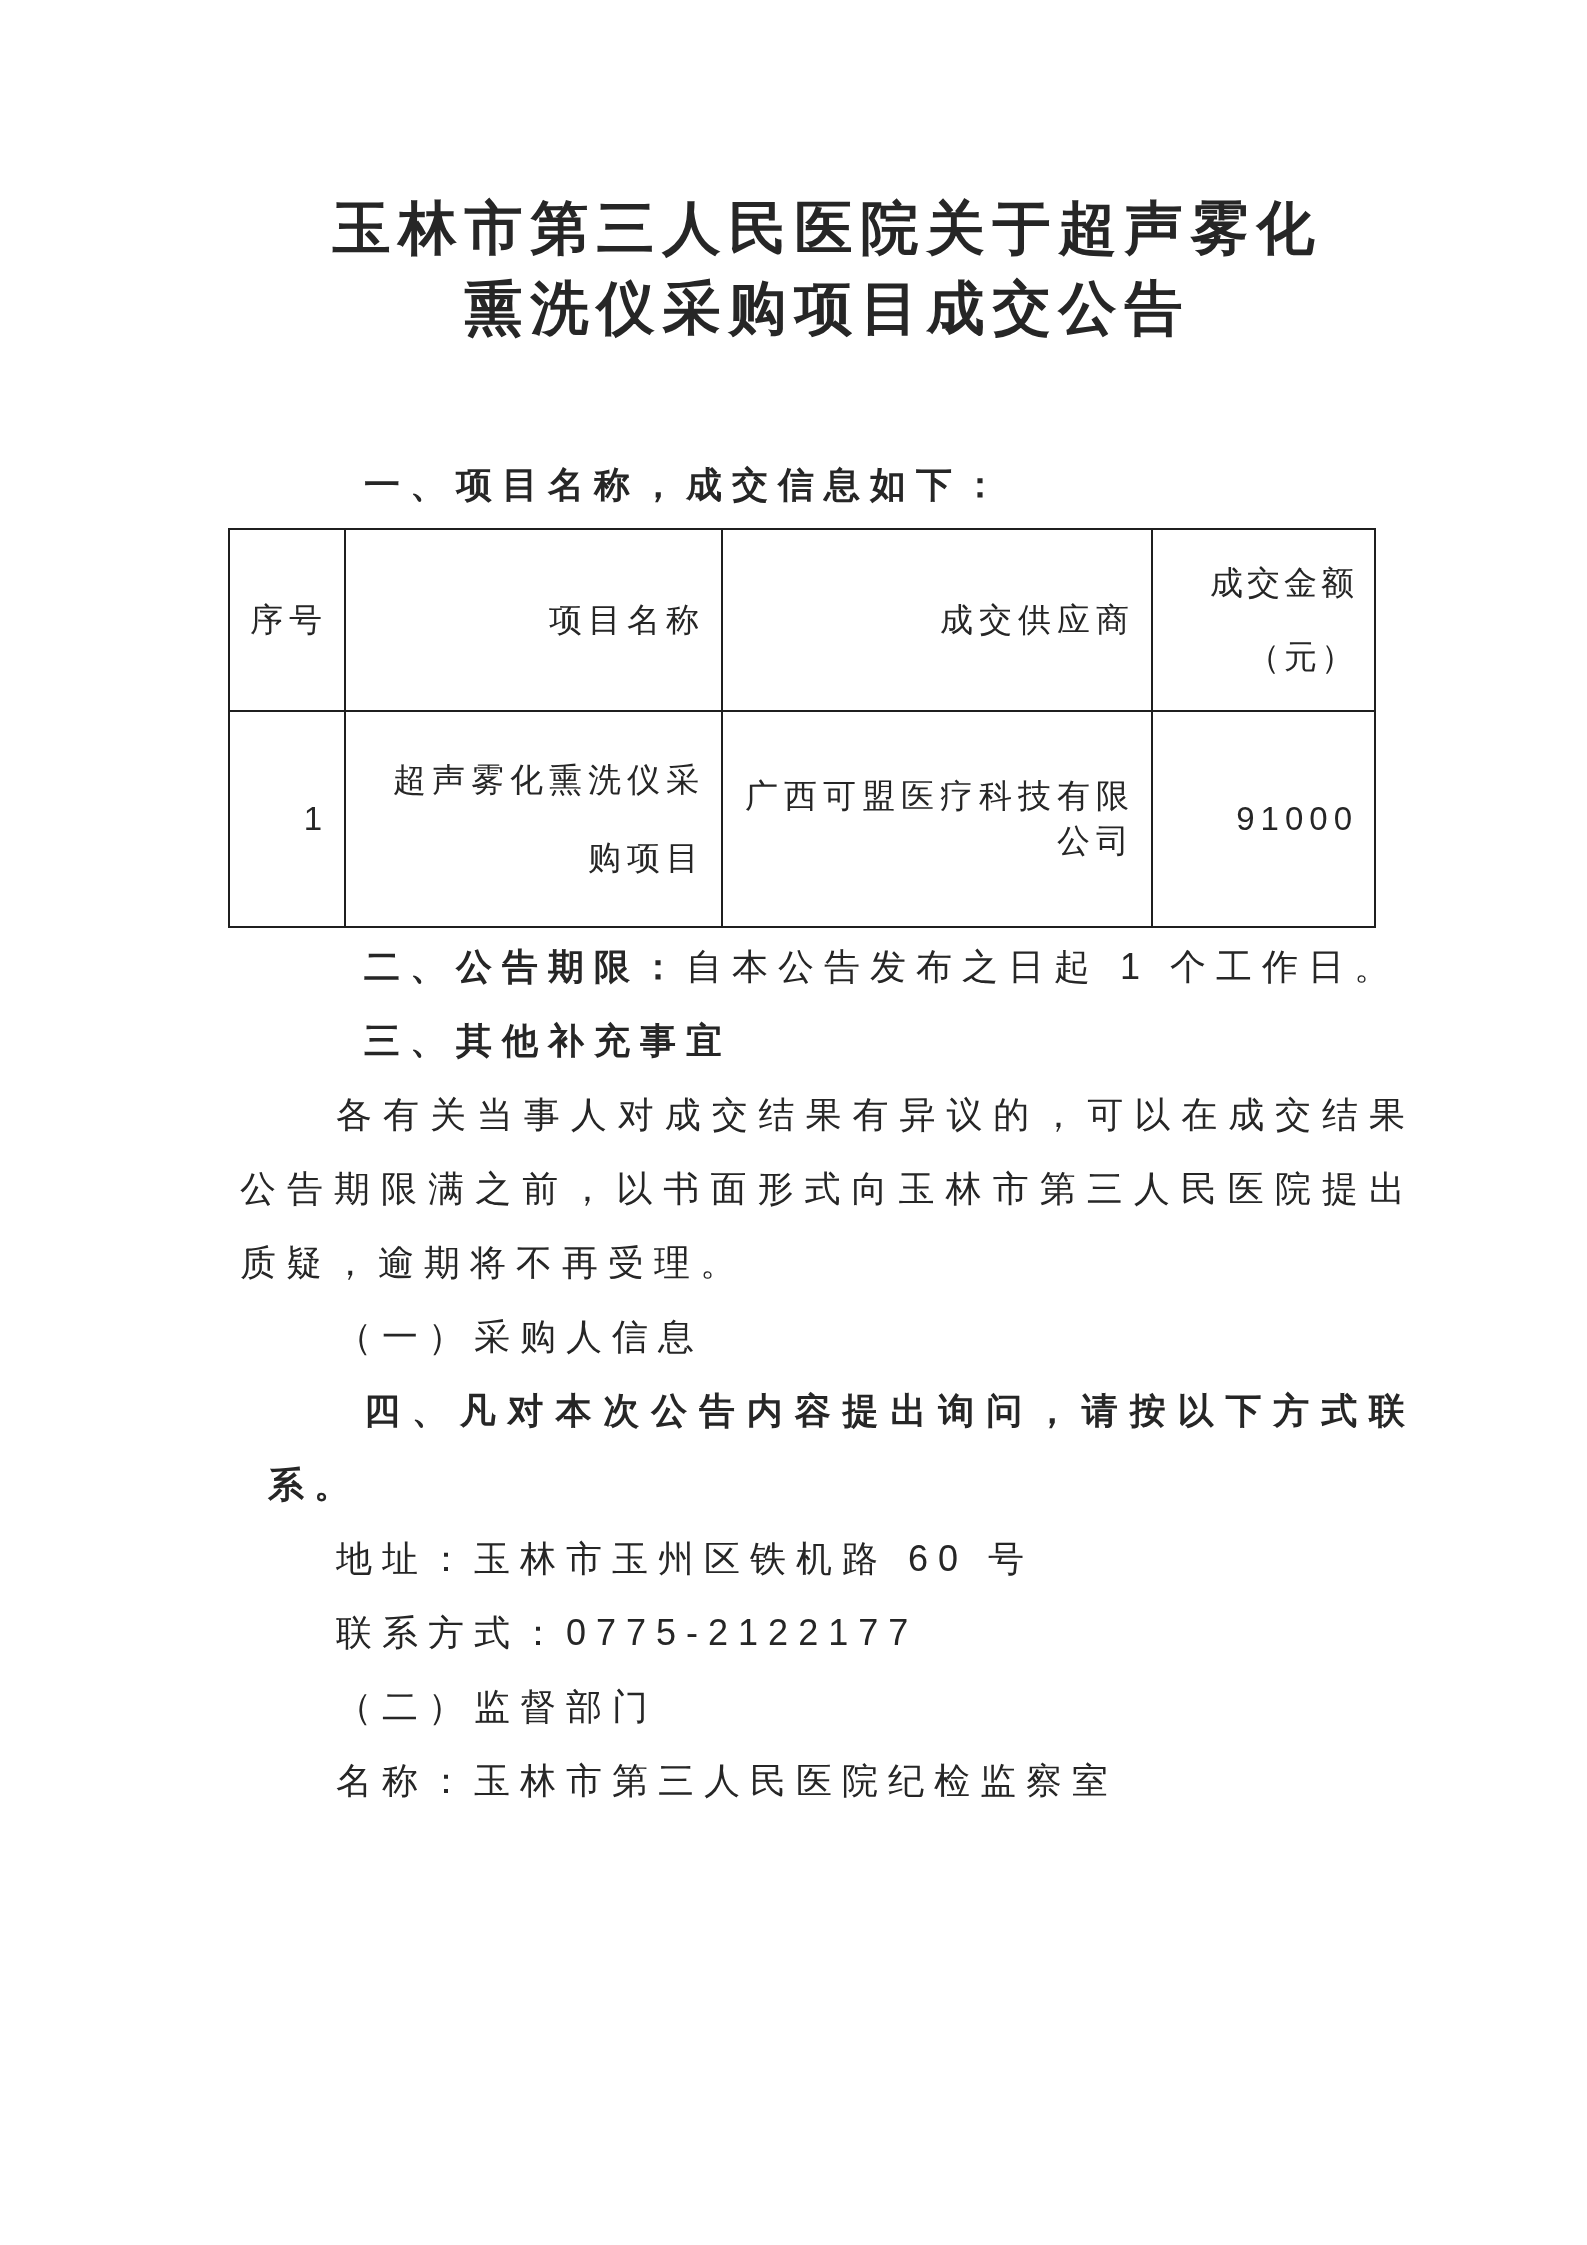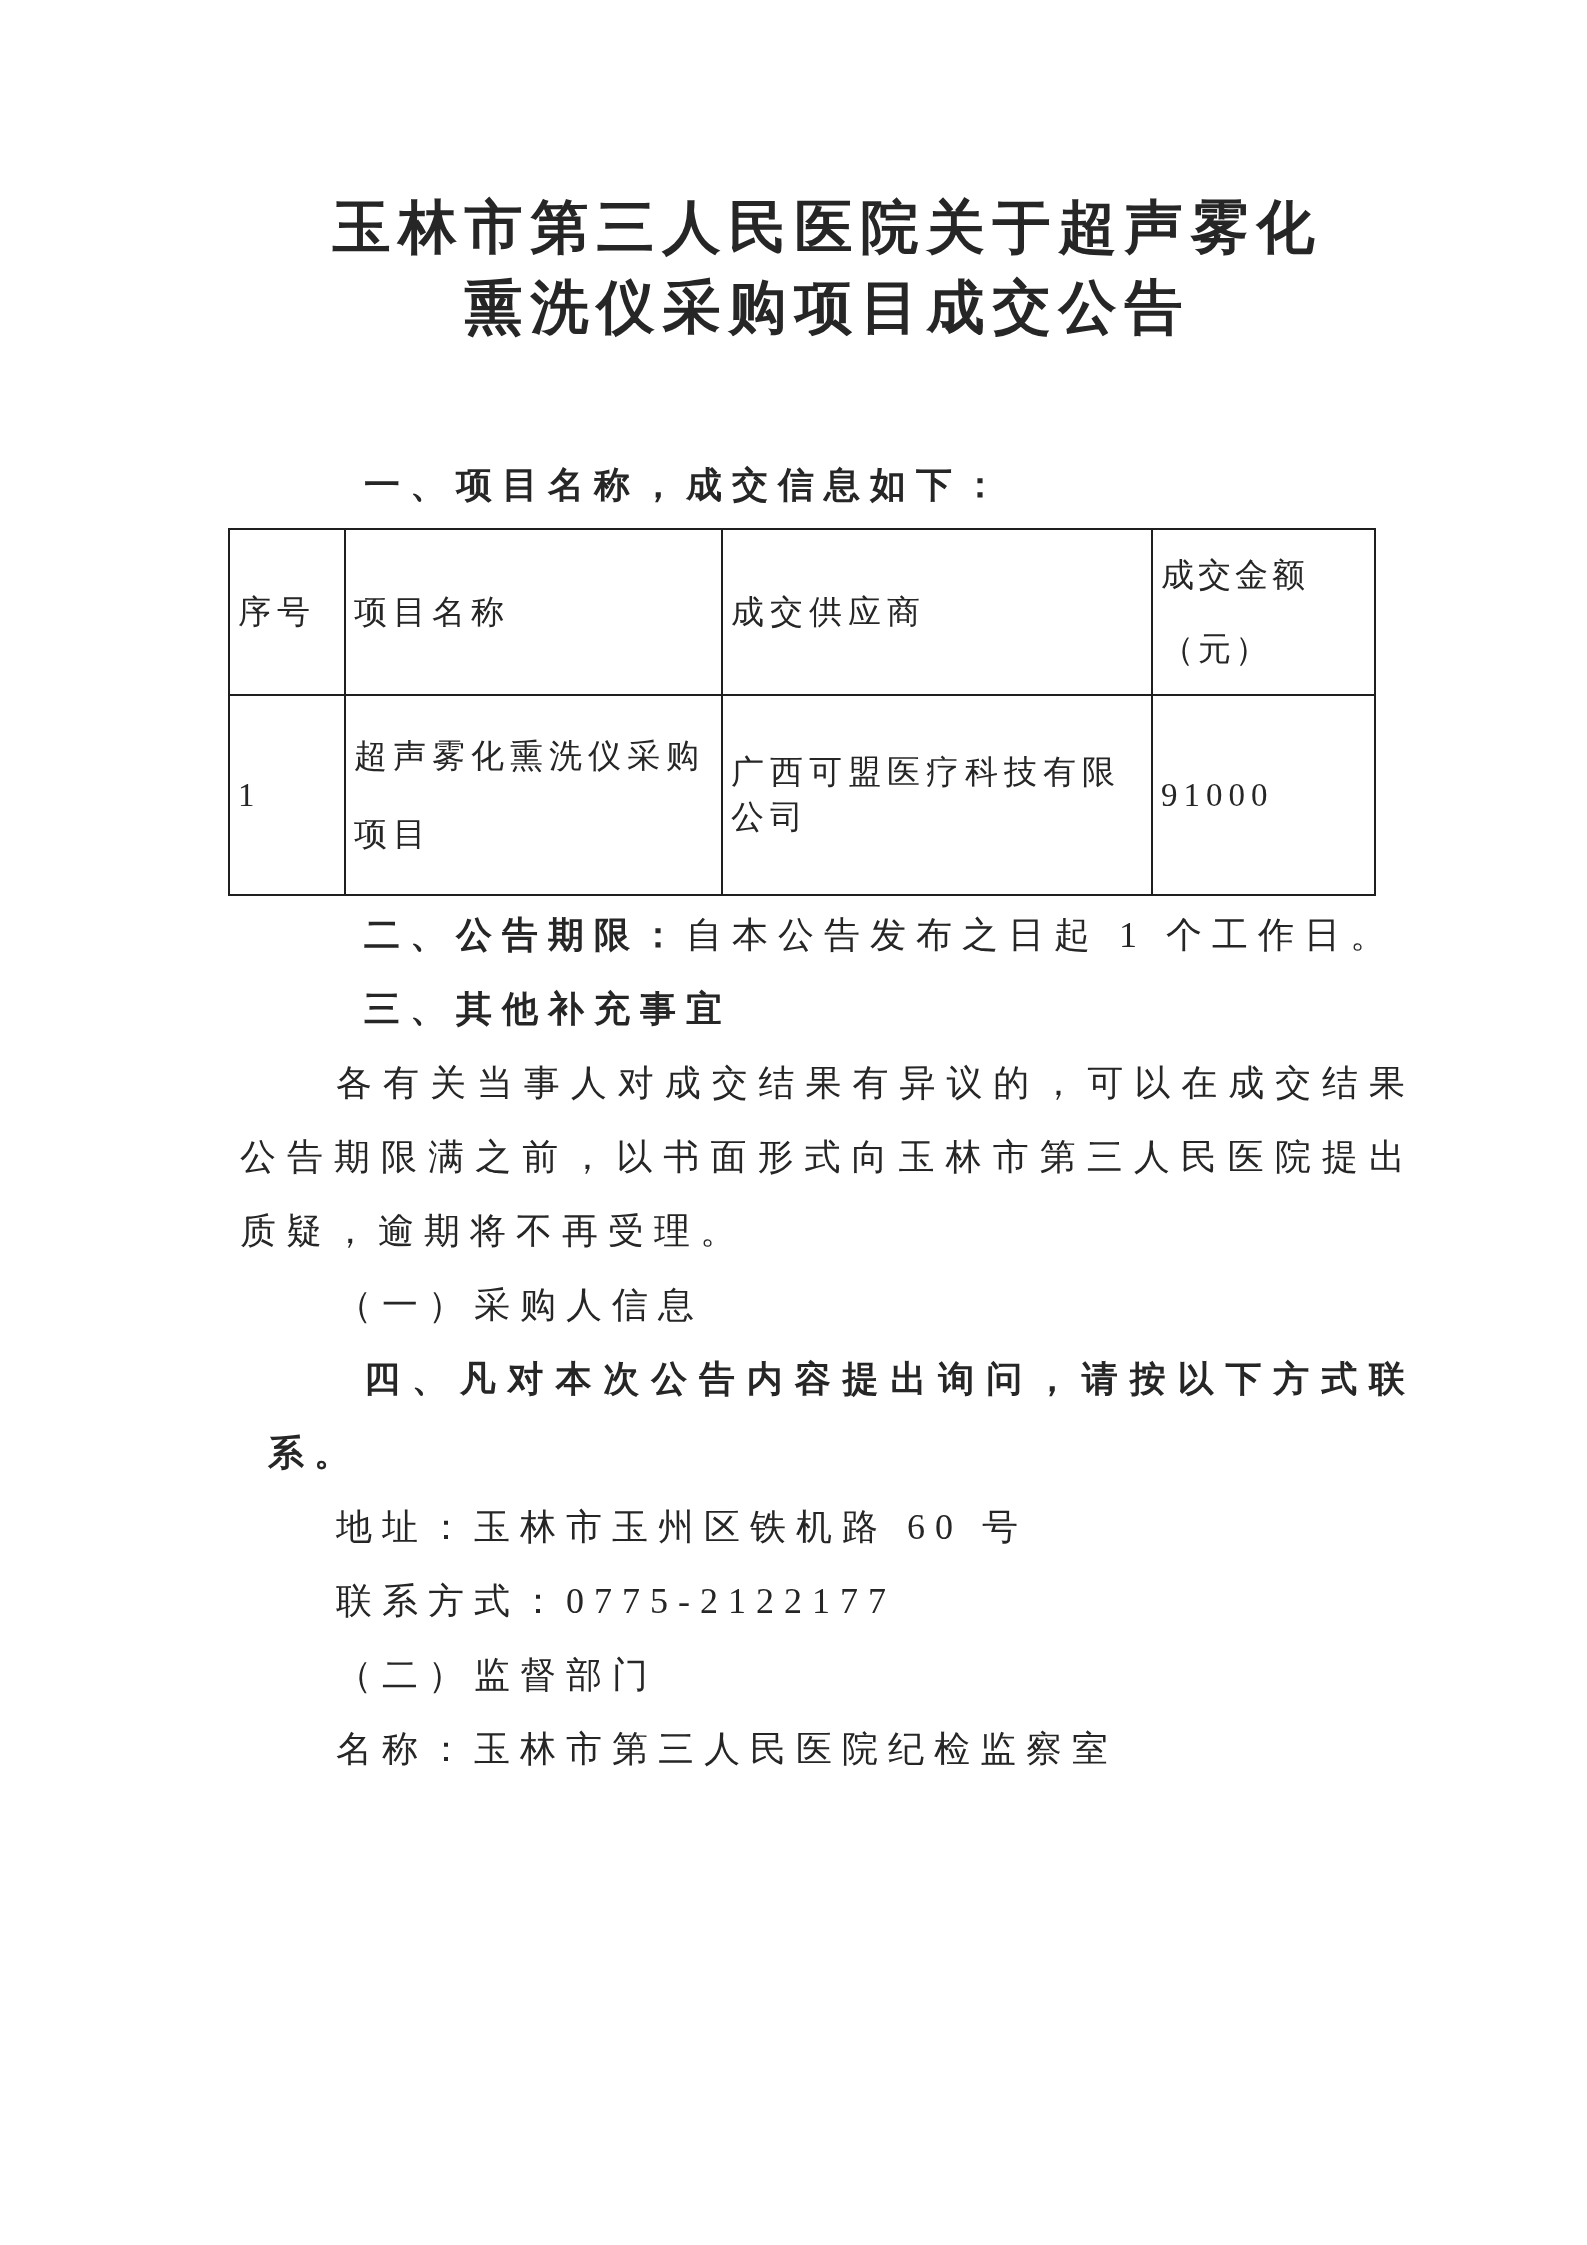--- a/index.html
+++ b/index.html
@@ -5,21 +5,21 @@
   html, body {
     margin: 0;
     padding: 0;
     background: #ffffff;
   }
   .page {
     position: relative;
     width: 1587px;
     height: 2245px;
     background: #ffffff;
-    font-family: Liberation Serif, serif;
+    font-family: Liberation Sans, sans-serif;
     color: #262626;
     overflow: hidden;
   }
   .content {
     position: absolute;
     left: 240px;
     top: 0;
     width: 1175px;
   }
   .doc-title {
@@ -50,23 +50,23 @@
     table-layout: fixed;
     width: 1146px;
     margin-left: -12px;
     margin-top: 6px;
     border-collapse: collapse;
   }
   table.award-table td {
     border: 2px solid #1f1f1f;
     font-size: 33px;
     letter-spacing: 6px;
-    text-align: left;
+    text-align: right;
     vertical-align: middle;
-    padding: 8px;
+    padding: 16px;
   }
   tr.head-row td { height: 148px; }
   tr.data-row td { height: 182px; }
   td.cell-project-data {
     text-align: justify;
     text-justify: inter-character;
     letter-spacing: 2px;
     padding: 0 14px;
     line-height: 78px;
   }

